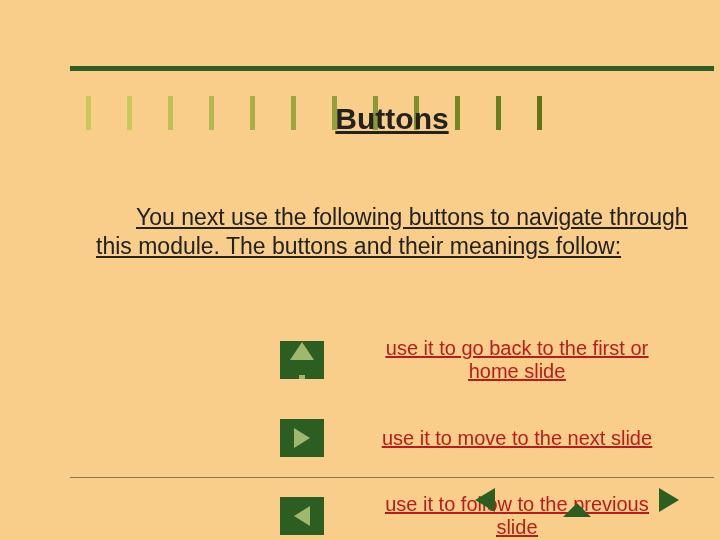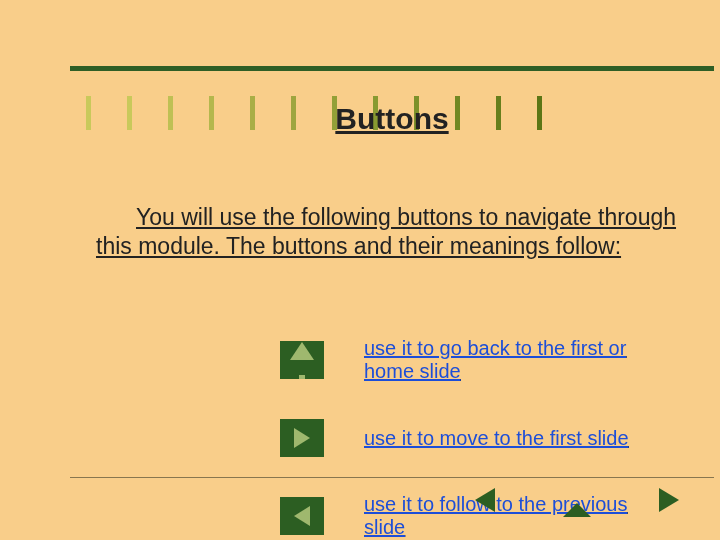--- a/index.html
+++ b/index.html
@@ -68,23 +68,23 @@
     width: 44px;
     height: 38px;
     background: #2c5e22;
     display: flex;
     align-items: center;
     justify-content: center;
     flex-shrink: 0;
   }
   .row .desc {
     flex: 1;
-    text-align: left;
+    text-align: center;
     font-size: 20px;
-    color: #1d4ed8;
+    color: #b91c1c;
     padding-left: 8px;
     padding-right: 4px;
   }
   .bottom-rule {
     position: absolute;
     left: 22px;
     right: 22px;
     bottom: 78px;
     height: 1px;
     background: rgba(60,60,40,0.6);
@@ -172,37 +172,37 @@
     <span style="background: rgb(147, 160, 56);"></span>
     <span style="background: rgb(136, 154, 49);"></span>
     <span style="background: rgb(125, 145, 42);"></span>
     <span style="background: rgb(114, 136, 35);"></span>
     <span style="background: rgb(103, 127, 28);"></span>
     <span style="background: rgb(92, 118, 21);"></span>
   </div>
 
 <div class="title">Buttons</div>
 
-<div class="intro">You will use the following buttons to navigate through this module. The buttons and their meanings follow:</div>
+<div class="intro">You next use the following buttons to navigate through this module. The buttons and their meanings follow:</div>
 
 <div class="legend" id="legend">
     <div class="row">
       <div class="icon-box">
         <div style="display: flex; flex-direction: column; align-items: center;">
           <div class="tri-up-light"></div>
           <div style="width: 6px; height: 4px; background: rgb(159, 184, 110); margin-top: -1px;"></div>
         </div>
       </div>
       <div class="desc">use it to go back to the first or home slide</div>
     </div>
     <div class="row">
       <div class="icon-box">
         <div class="tri-right-light"></div>
       </div>
-      <div class="desc">use it to move to the first slide</div>
+      <div class="desc">use it to move to the next slide</div>
     </div>
     <div class="row">
       <div class="icon-box">
         <div class="tri-left-light"></div>
       </div>
       <div class="desc">use it to follow to the previous slide</div>
     </div>
   </div>
 
 <div class="bottom-rule"></div>

